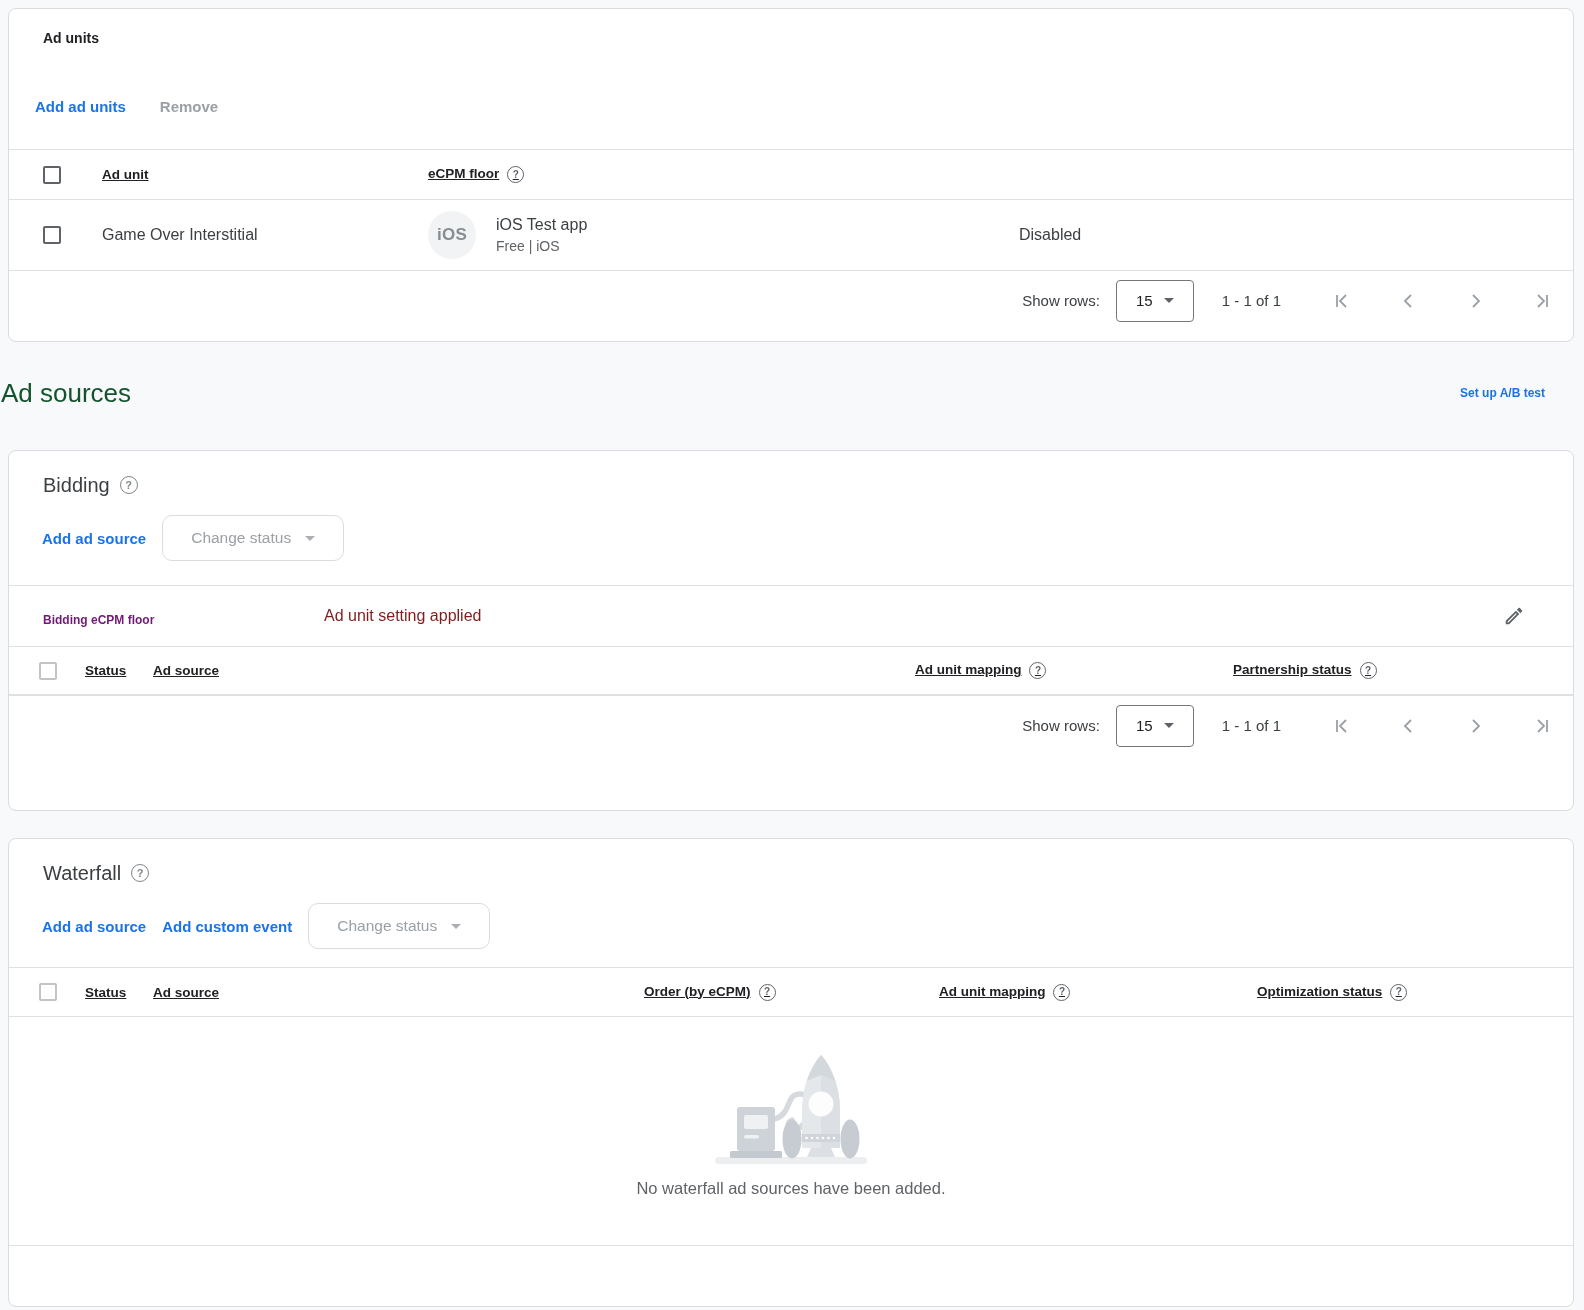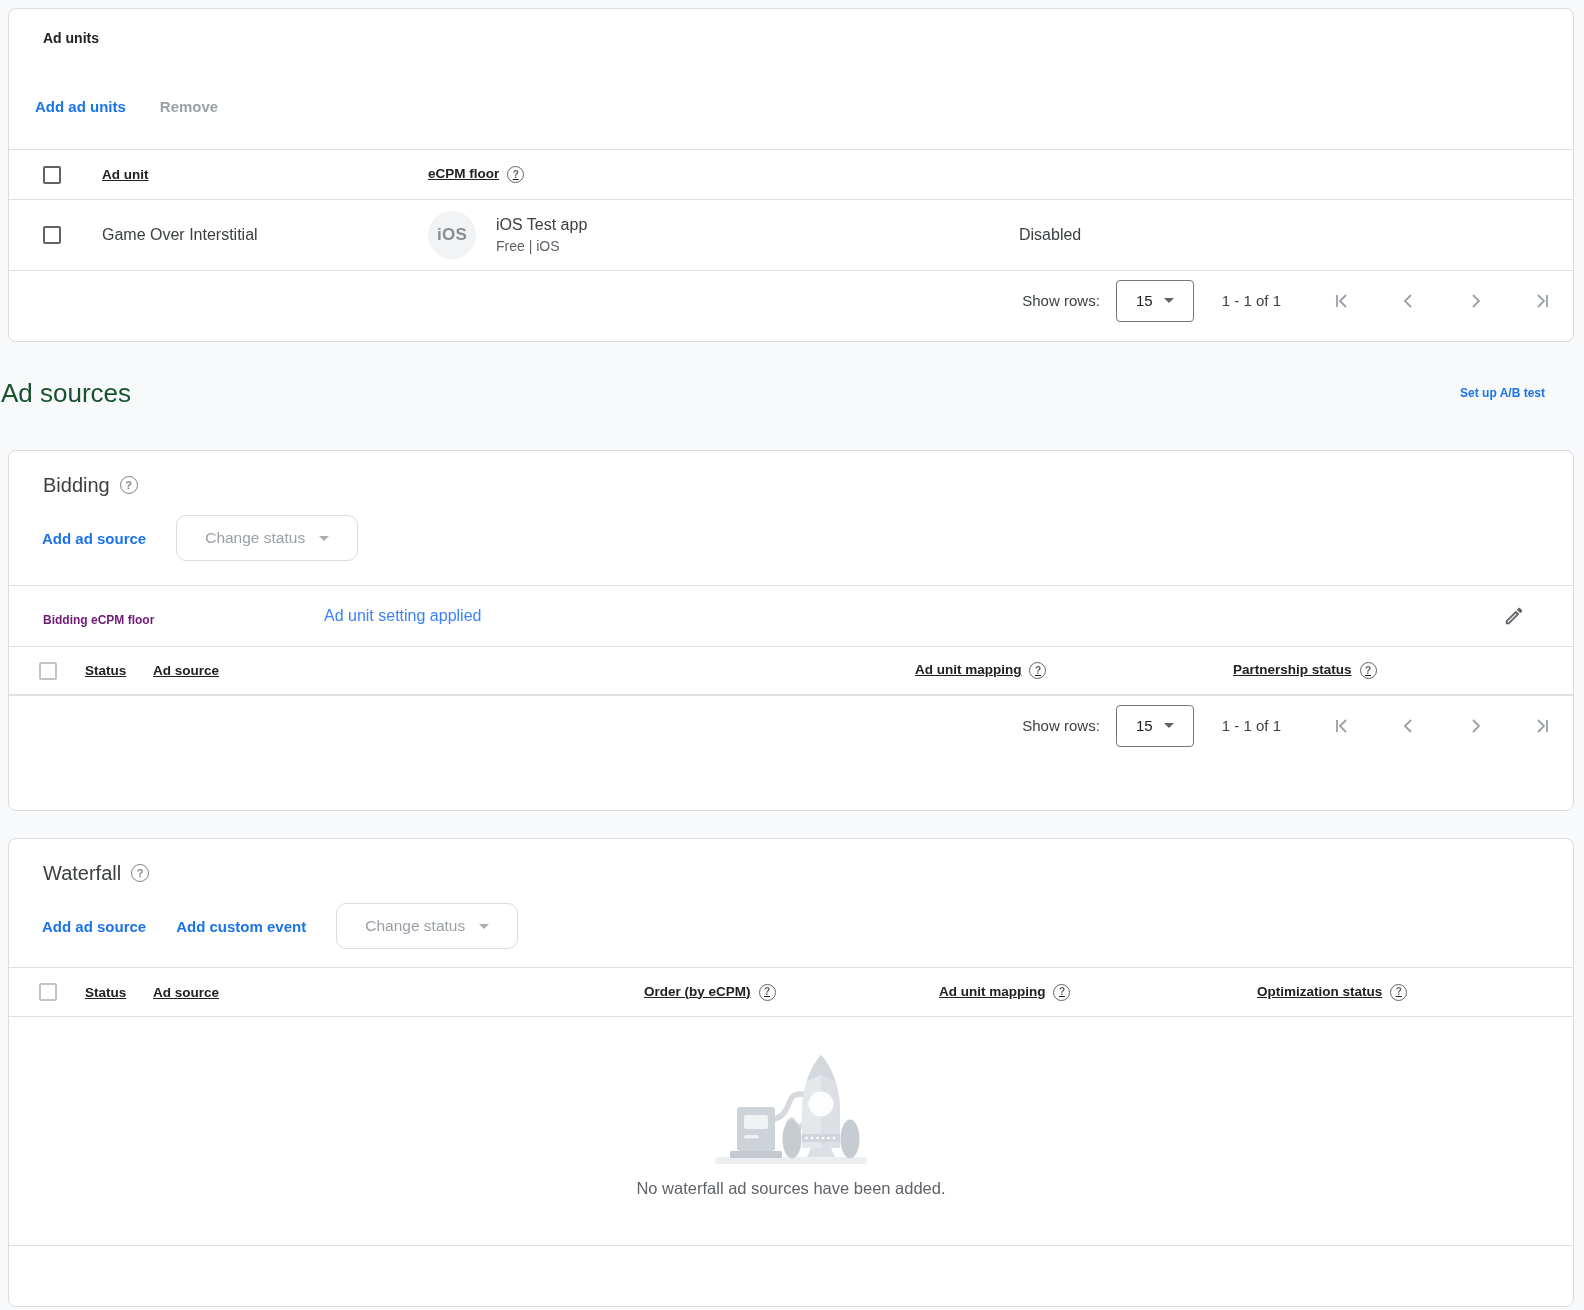--- a/index.html
+++ b/index.html
@@ -17,21 +17,21 @@
   #card-bidding{top:450px;height:361px;}
   #card-waterfall{top:838px;height:469px;}
 
   .card-title1{margin:16px 0 0 34px;font-size:14px;font-weight:bold;color:#202124;line-height:26px;}
   .card-title2{margin:22px 0 0 34px;font-size:20px;font-weight:400;color:#3c4043;line-height:24px;display:flex;align-items:center;gap:10px;}
 
   .tlink{color:#1a73e8;font-weight:bold;font-size:15px;cursor:pointer;white-space:nowrap;}
   .tlink.disabled{color:#9aa0a6;cursor:default;}
 
   .actions1{display:flex;align-items:center;gap:34px;margin:43px 0 0 26px;height:24px;}
-  .actions2{display:flex;align-items:center;gap:30px;margin:18px 0 0 33px;height:46px;}
+  .actions2{display:flex;align-items:center;gap:16px;margin:18px 0 0 33px;height:46px;}
 
   .btn-disabled{
     height:46px;border:1px solid #dadce0;border-radius:10px;background:#fff;
     display:flex;align-items:center;gap:14px;padding:0 28px;
     color:#9aa0a6;font-size:15.5px;box-sizing:border-box;white-space:nowrap;
   }
   .caret{width:0;height:0;border-left:5px solid transparent;border-right:5px solid transparent;border-top:5.5px solid #5f6368;}
   .caret.dim{border-top-color:#abafb3;}
 
   .cb{width:18px;height:18px;border:2px solid #5f6368;border-radius:2px;background:#fff;box-sizing:border-box;flex:none;}
@@ -81,21 +81,21 @@
   .pgicons{display:flex;align-items:center;gap:42px;}
   .pgbtn{display:flex;align-items:center;justify-content:center;width:24px;height:24px;}
   .pgbtn svg{display:block;}
 
   
   .floor-row{
     margin-top:24px;border-top:1px solid #e0e0e0;height:61px;display:flex;align-items:center;
     padding-left:34px;box-sizing:border-box;position:relative;
   }
   .floor-label{font-size:12px;font-weight:bold;color:#701a75;width:281px;flex:none;margin-top:7px;}
-  .floor-value{font-size:16px;color:#3b82f6;}
+  .floor-value{font-size:16px;color:#7f1d1d;}
   .floor-edit{position:absolute;right:48px;top:50%;transform:translateY(-50%);display:flex;}
 
   .t2-head{
     border-top:1px solid #e0e0e0;border-bottom:1px solid #e0e0e0;height:49px;
     display:grid;grid-template-columns:46px 68px 762px 318px 1fr;align-items:center;
     padding-left:30px;box-sizing:border-box;
   }
   .t2-row{
     height:57px;display:grid;grid-template-columns:46px 68px 762px 318px 1fr;align-items:center;
     padding-left:30px;box-sizing:border-box;font-size:16px;color:#3c4043;

